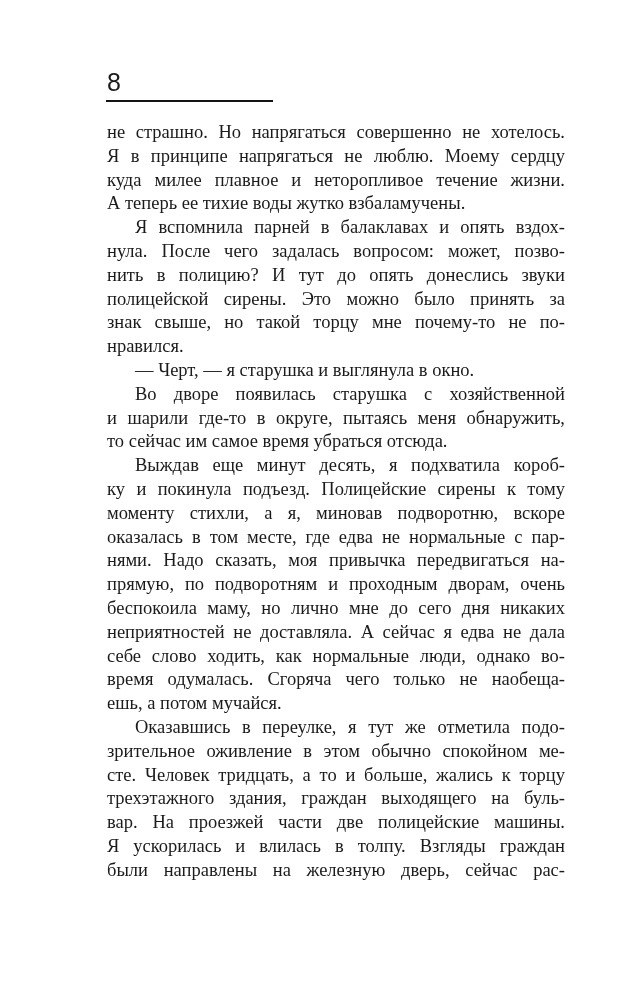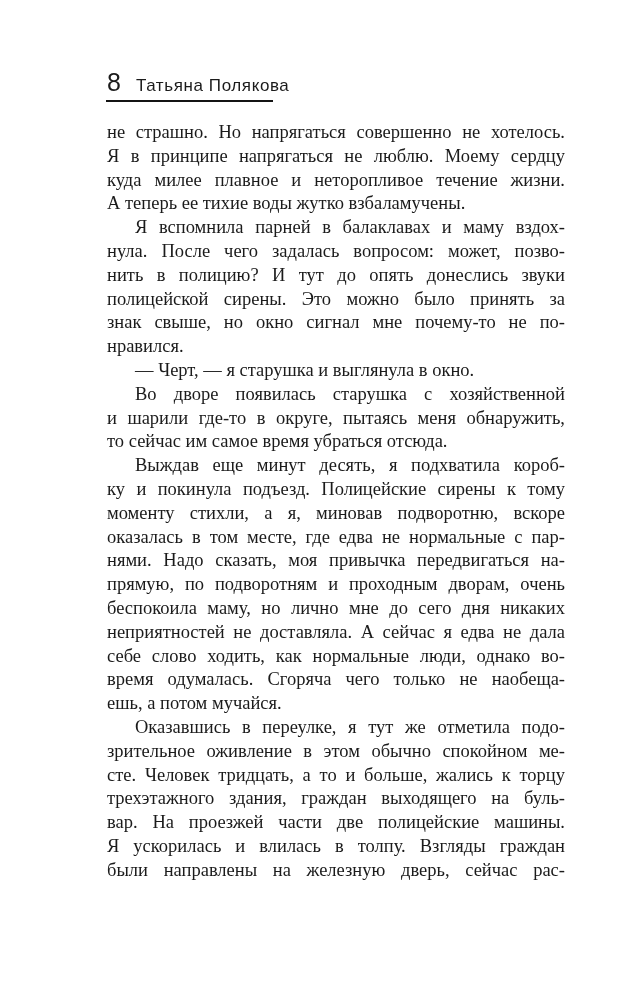--- a/index.html
+++ b/index.html
@@ -57,36 +57,35 @@
   }
   .line.first-indent { text-indent: 28px; }
   .line.last-left { text-align-last: left; }
 </style>
 </head>
 <body>
 
 <div class="page">
   <div class="page-header">
     <span class="page-number">8</span>
-    <span class="running-title">Татьяна Полякова</span>
   </div>
   <div class="header-rule"></div>
   <div class="body-text" id="body-text">
       <div class="paragraph">
         <div class="line">не страшно. Но напрягаться совершенно не хотелось.</div>
         <div class="line">Я в принципе напрягаться не люблю. Моему сердцу</div>
         <div class="line">куда милее плавное и неторопливое течение жизни.</div>
         <div class="line last-left">А теперь ее тихие воды жутко взбаламучены.</div>
       </div>
       <div class="paragraph">
-        <div class="line first-indent">Я вспомнила парней в балаклавах и маму вздох-</div>
+        <div class="line first-indent">Я вспомнила парней в балаклавах и опять вздох-</div>
         <div class="line">нула. После чего задалась вопросом: может, позво-</div>
         <div class="line">нить в полицию? И тут до опять донеслись звуки</div>
         <div class="line">полицейской сирены. Это можно было принять за</div>
-        <div class="line">знак свыше, но окно сигнал мне почему-то не по-</div>
+        <div class="line">знак свыше, но такой торцу мне почему-то не по-</div>
         <div class="line last-left">нравился.</div>
       </div>
       <div class="paragraph">
         <div class="line first-indent last-left">— Черт, — я старушка и выглянула в окно.</div>
       </div>
       <div class="paragraph">
         <div class="line first-indent">Во дворе появилась старушка с хозяйственной</div>
         <div class="line">и шарили где-то в округе, пытаясь меня обнаружить,</div>
         <div class="line last-left">то сейчас им самое время убраться отсюда.</div>
       </div>

